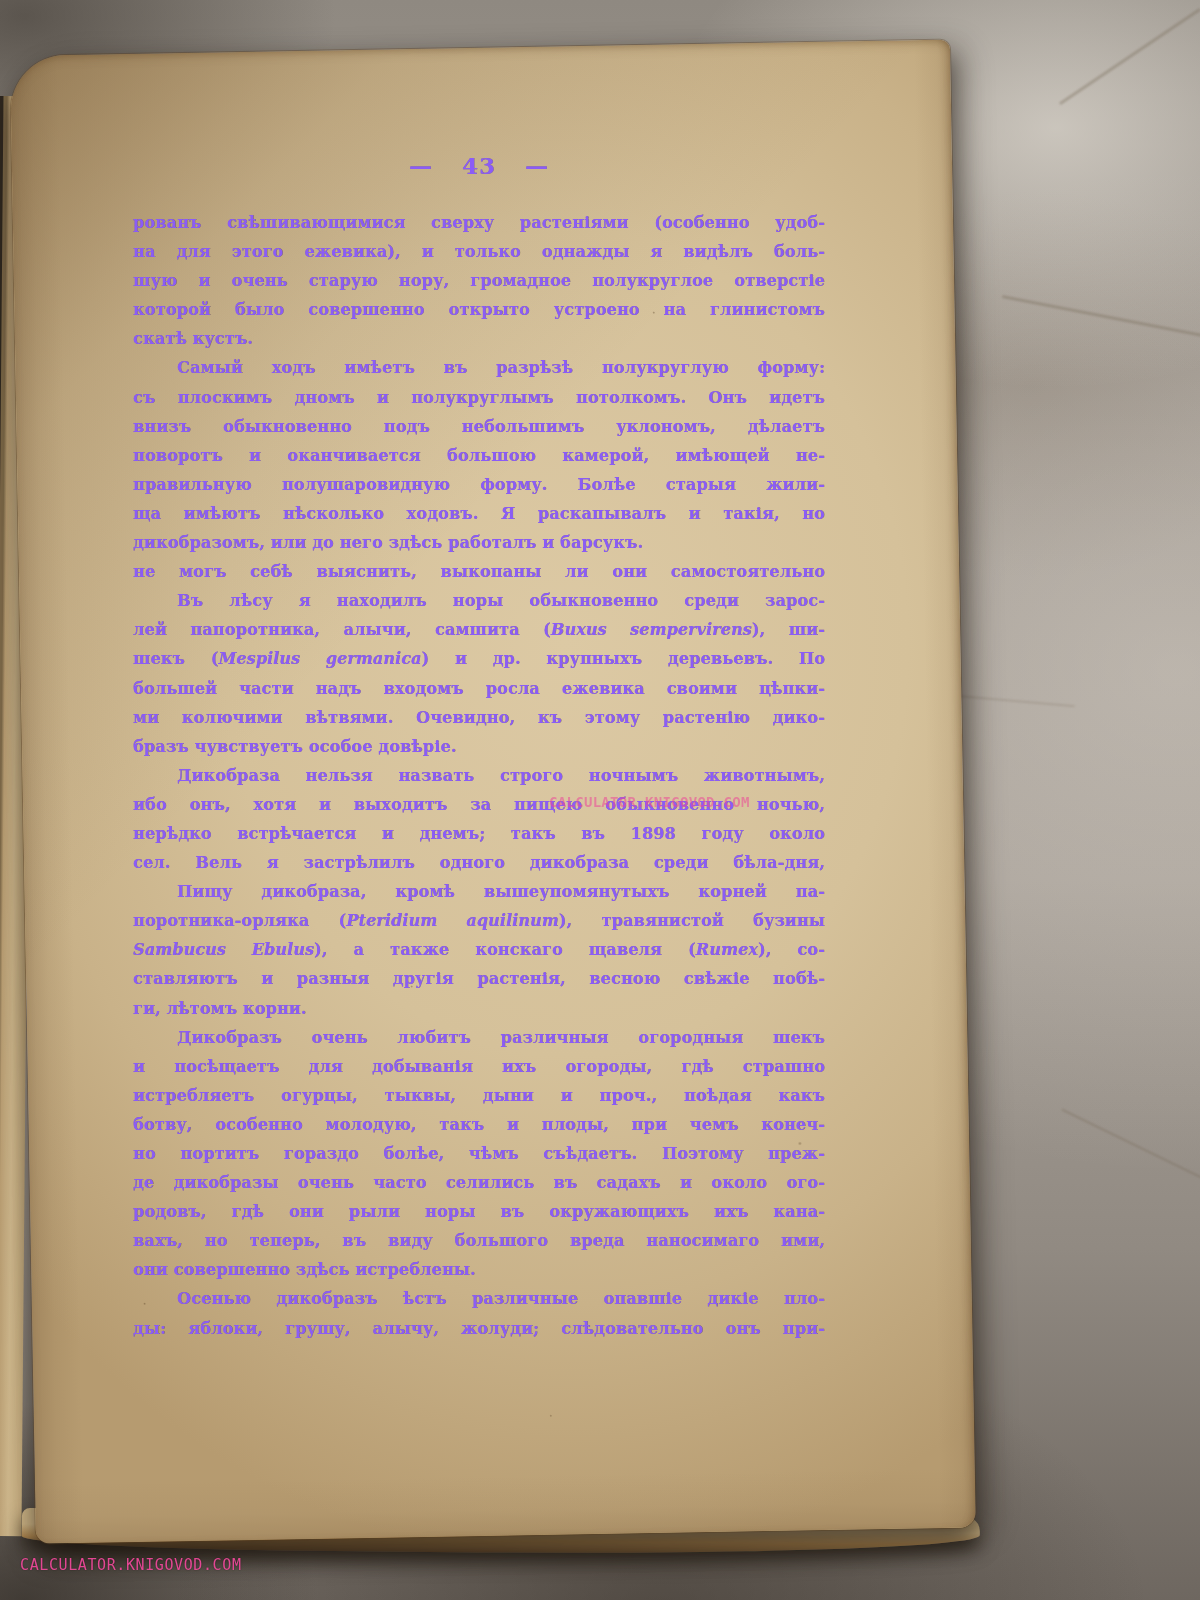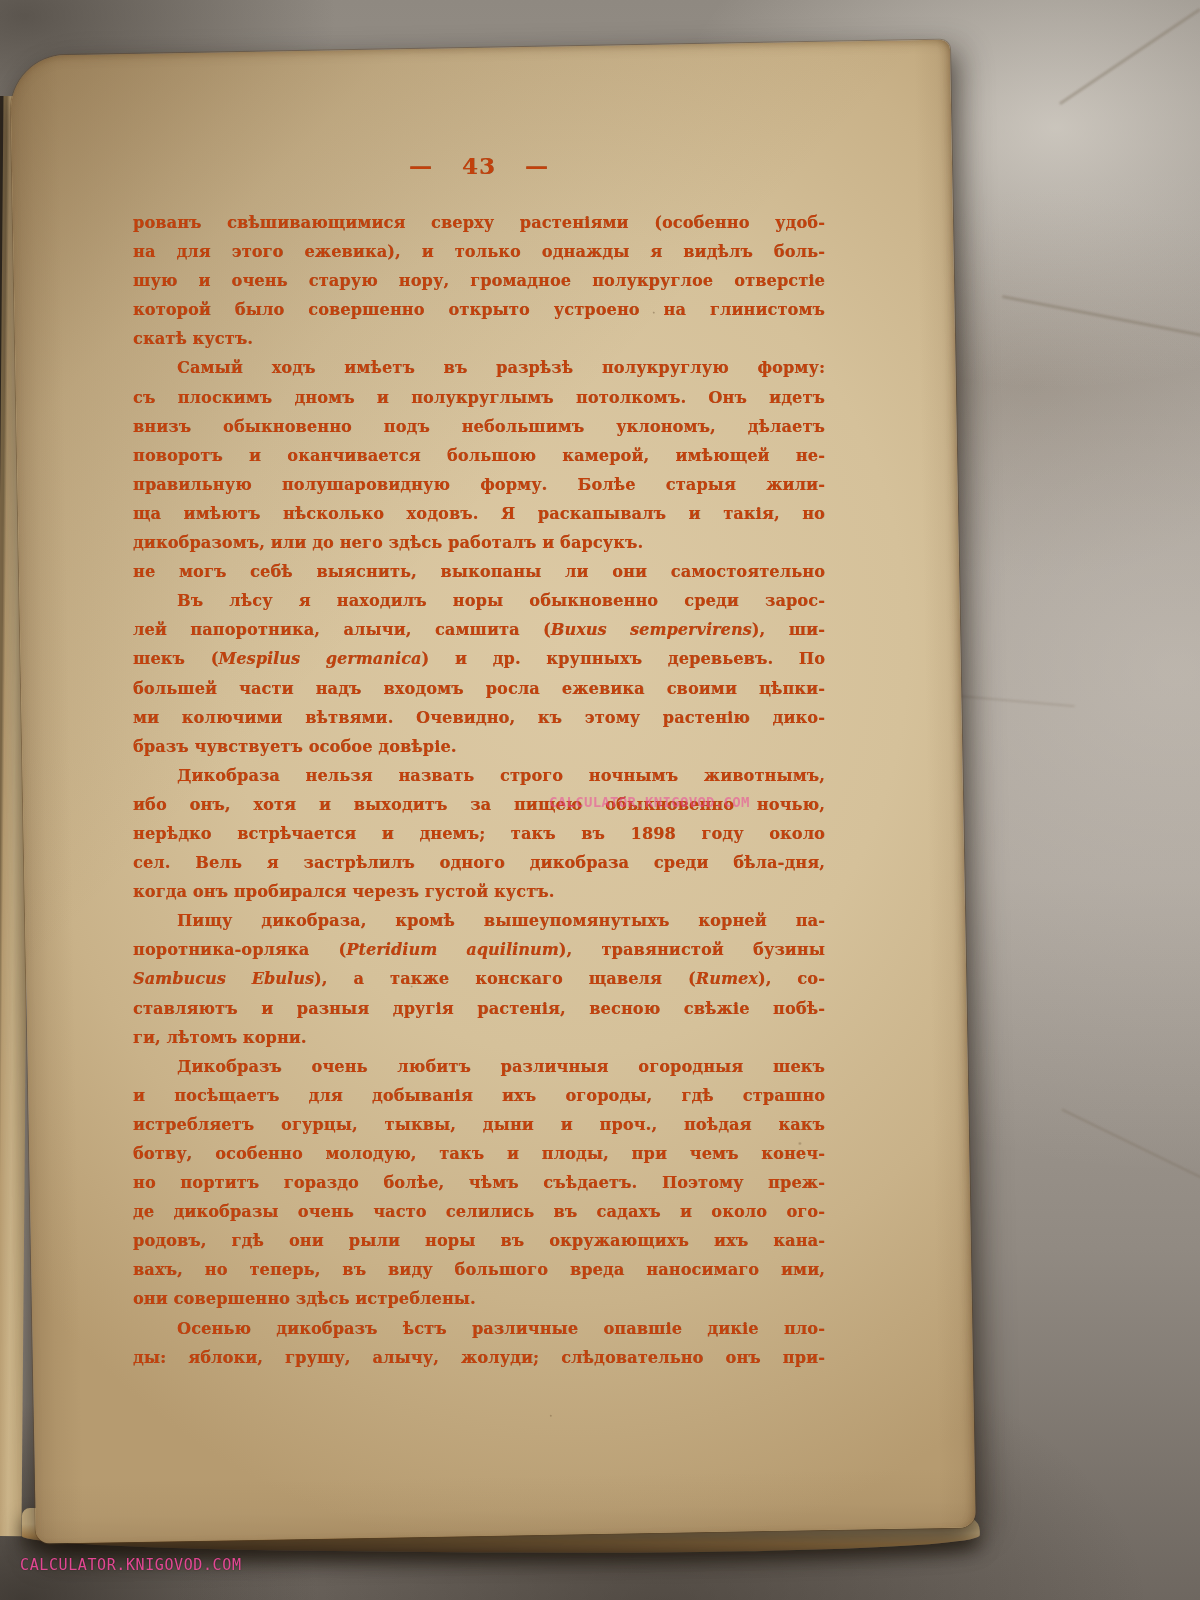--- a/index.html
+++ b/index.html
@@ -57,21 +57,21 @@
     box-shadow:
       0 0 0 1px rgba(88,60,30,0.35),
       0 16px 26px rgba(24,17,9,0.55),
       14px 8px 30px rgba(24,17,9,0.28),
       inset -5px 0 10px -5px rgba(95,65,32,0.45),
       inset 0 6px 12px -6px rgba(95,65,32,0.5);
   }
   
   .text-layer{
     position:absolute;z-index:3;left:133px;top:150px;width:692px;
-    color:#c2410c;
+    color:#8b5cf6;
     text-shadow:.3px .3px .6px rgba(56,45,30,.45);
   }
   .page-number{
     text-align:center;font-size:23px;font-weight:600;line-height:32px;
     word-spacing:20px;letter-spacing:1px;margin-bottom:26px;
   }
   .line{
     font-size:16px;font-weight:600;line-height:29.1px;height:29.1px;
     letter-spacing:.2px;
     text-align:justify;text-align-last:justify;
@@ -122,21 +122,20 @@
       <div class="line indent"><span>Въ лѣсу я находилъ норы обыкновенно среди зарос-</span></div>
       <div class="line"><span>лей папоротника, алычи, самшита (</span><span class="lat">Buxus sempervirens</span><span>), ши-</span></div>
       <div class="line"><span>шекъ (</span><span class="lat">Mespilus germanica</span><span>) и др. крупныхъ деревьевъ. По</span></div>
       <div class="line"><span>большей части надъ входомъ росла ежевика своими цѣпки-</span></div>
       <div class="line"><span>ми колючими вѣтвями. Очевидно, къ этому растенію дико-</span></div>
       <div class="line end"><span>бразъ чувствуетъ особое довѣріе.</span></div>
       <div class="line indent"><span>Дикобраза нельзя назвать строго ночнымъ животнымъ,</span></div>
       <div class="line"><span>ибо онъ, хотя и выходитъ за пищею обыкновенно ночью,</span></div>
       <div class="line"><span>нерѣдко встрѣчается и днемъ; такъ въ 1898 году около</span></div>
       <div class="line"><span>сел. Вель я застрѣлилъ одного дикобраза среди бѣла-дня,</span></div>
-      <div class="line end"><span>когда онъ пробирался черезъ густой кустъ.</span></div>
       <div class="line indent"><span>Пищу дикобраза, кромѣ вышеупомянутыхъ корней па-</span></div>
       <div class="line"><span>поротника-орляка (</span><span class="lat">Pteridium aquilinum</span><span>), травянистой бузины</span></div>
       <div class="line"><span class="lat">Sambucus Ebulus</span><span>), а также конскаго щавеля (</span><span class="lat">Rumex</span><span>), со-</span></div>
       <div class="line"><span>ставляютъ и разныя другія растенія, весною свѣжіе побѣ-</span></div>
       <div class="line end"><span>ги, лѣтомъ корни.</span></div>
       <div class="line indent"><span>Дикобразъ очень любитъ различныя огородныя шекъ</span></div>
       <div class="line"><span>и посѣщаетъ для добыванія ихъ огороды, гдѣ страшно</span></div>
       <div class="line"><span>истребляетъ огурцы, тыквы, дыни и проч., поѣдая какъ</span></div>
       <div class="line"><span>ботву, особенно молодую, такъ и плоды, при чемъ конеч-</span></div>
       <div class="line"><span>но портитъ гораздо болѣе, чѣмъ съѣдаетъ. Поэтому преж-</span></div>

